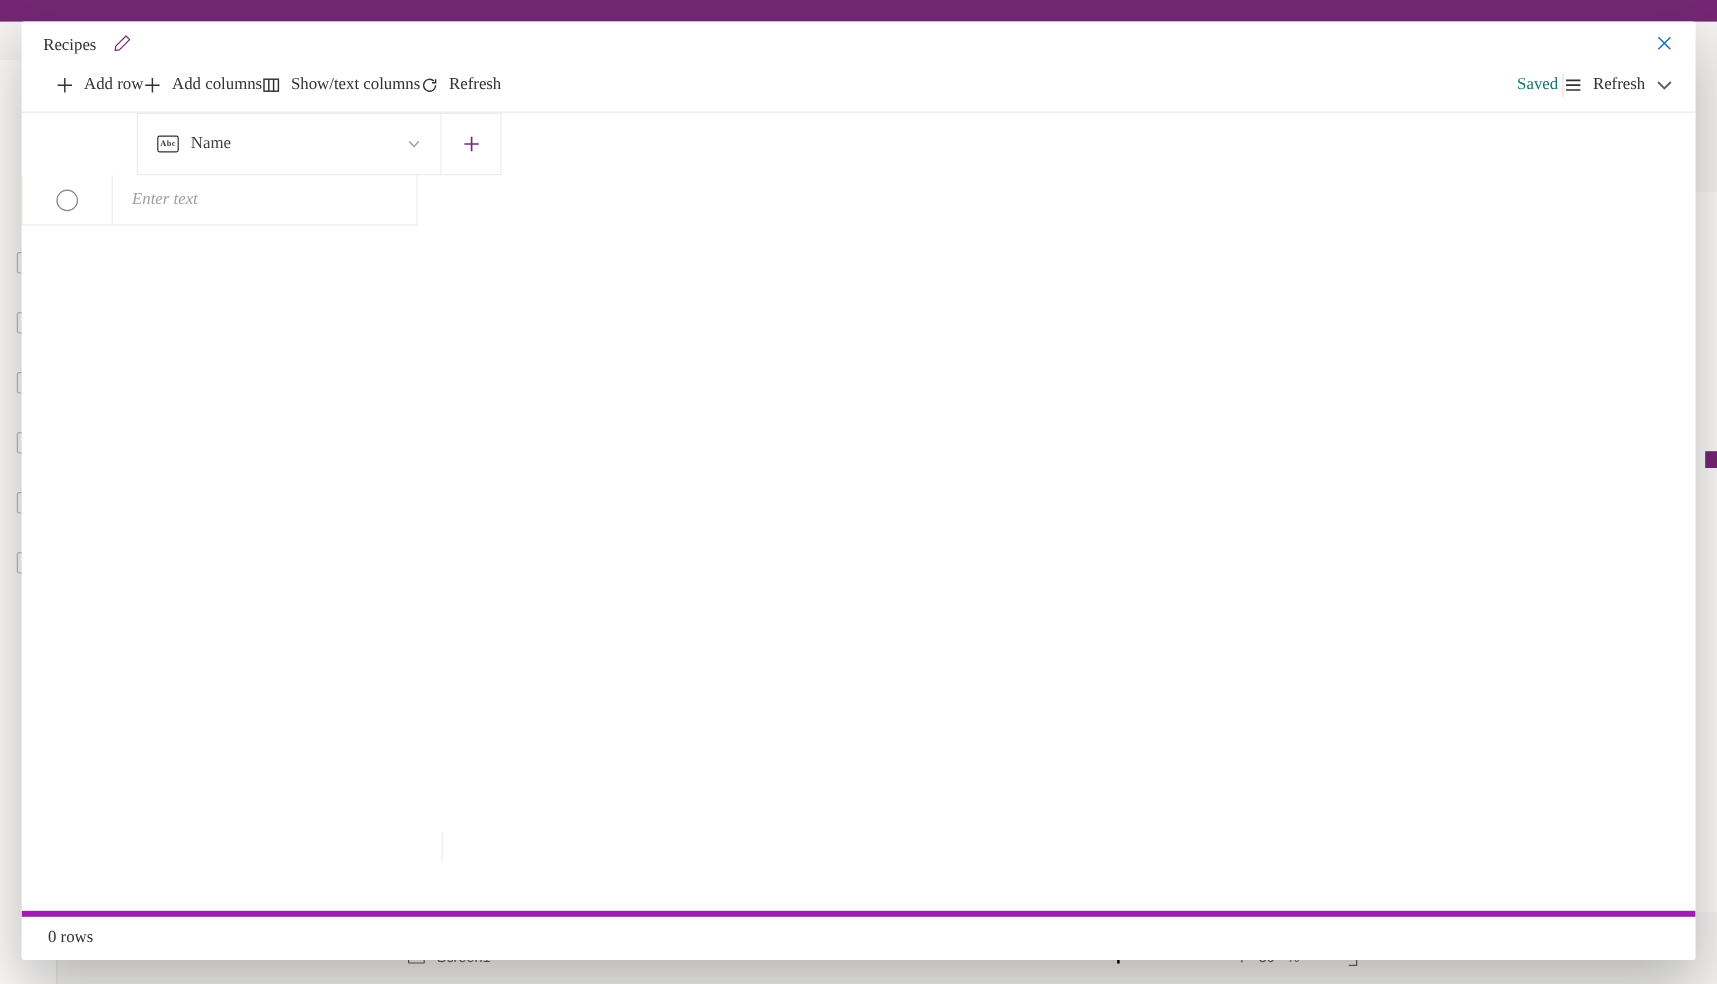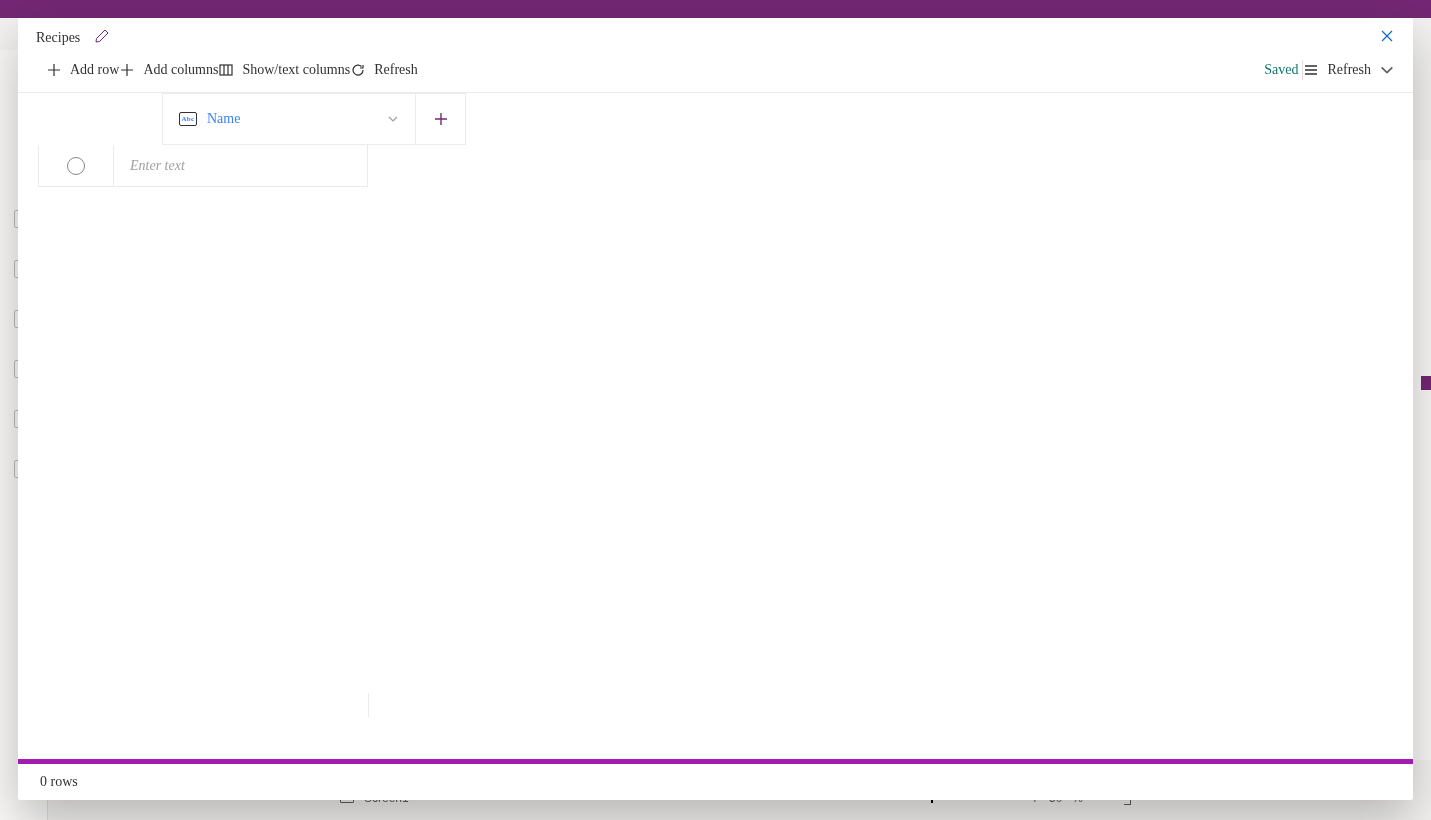--- a/index.html
+++ b/index.html
@@ -66,36 +66,35 @@
 
   .grid-area { flex:1; position:relative; overflow:hidden; }
 
   .col-header-row { display:flex; align-items:stretch; margin:0 0 0 20px; }
   .row-sel-spacer { width:76px; height:52px; }
   .col-header {
     width:254px; height:52px;
     border:1px solid #edebe9;
     border-left:1px solid #edebe9;
     display:flex; align-items:center; gap:10px;
-    padding:0 16px; font-size:14px; color:#3b82f6;
+    padding:0 16px; font-size:14px; color:#404040;
     cursor:pointer;
-    margin-left:48px;
   }
   .col-header .abc{
     width:18px;height:14px;border:1.2px solid #323130;border-radius:2px;
     font-size:7px;display:flex;align-items:center;justify-content:center;font-weight:600;letter-spacing:.3px;
   }
   .col-header .chev{stroke:#605e5c;}
   .add-col-btn{
     width:50px;height:52px;border:1px solid #edebe9;border-left:none;
     display:flex;align-items:center;justify-content:center;cursor:pointer;
   }
   .add-col-btn svg{width:16px;height:16px;stroke:#742774;stroke-width:1.4;}
 
-  .data-row{display:flex;align-items:stretch;margin-left:20px;}
+  .data-row{display:flex;align-items:stretch;}
   .row-sel{
     width:76px;height:42px;border:1px solid #edebe9;border-top:none;
     display:flex;align-items:center;justify-content:center;
   }
   .row-sel .circle{width:18px;height:18px;border:1.2px solid #8a8886;border-radius:50%;}
   .cell{
     width:254px;height:42px;border:1px solid #edebe9;border-top:none;border-left:none;
     padding:0 16px;display:flex;align-items:center;
   }
   .cell input{

